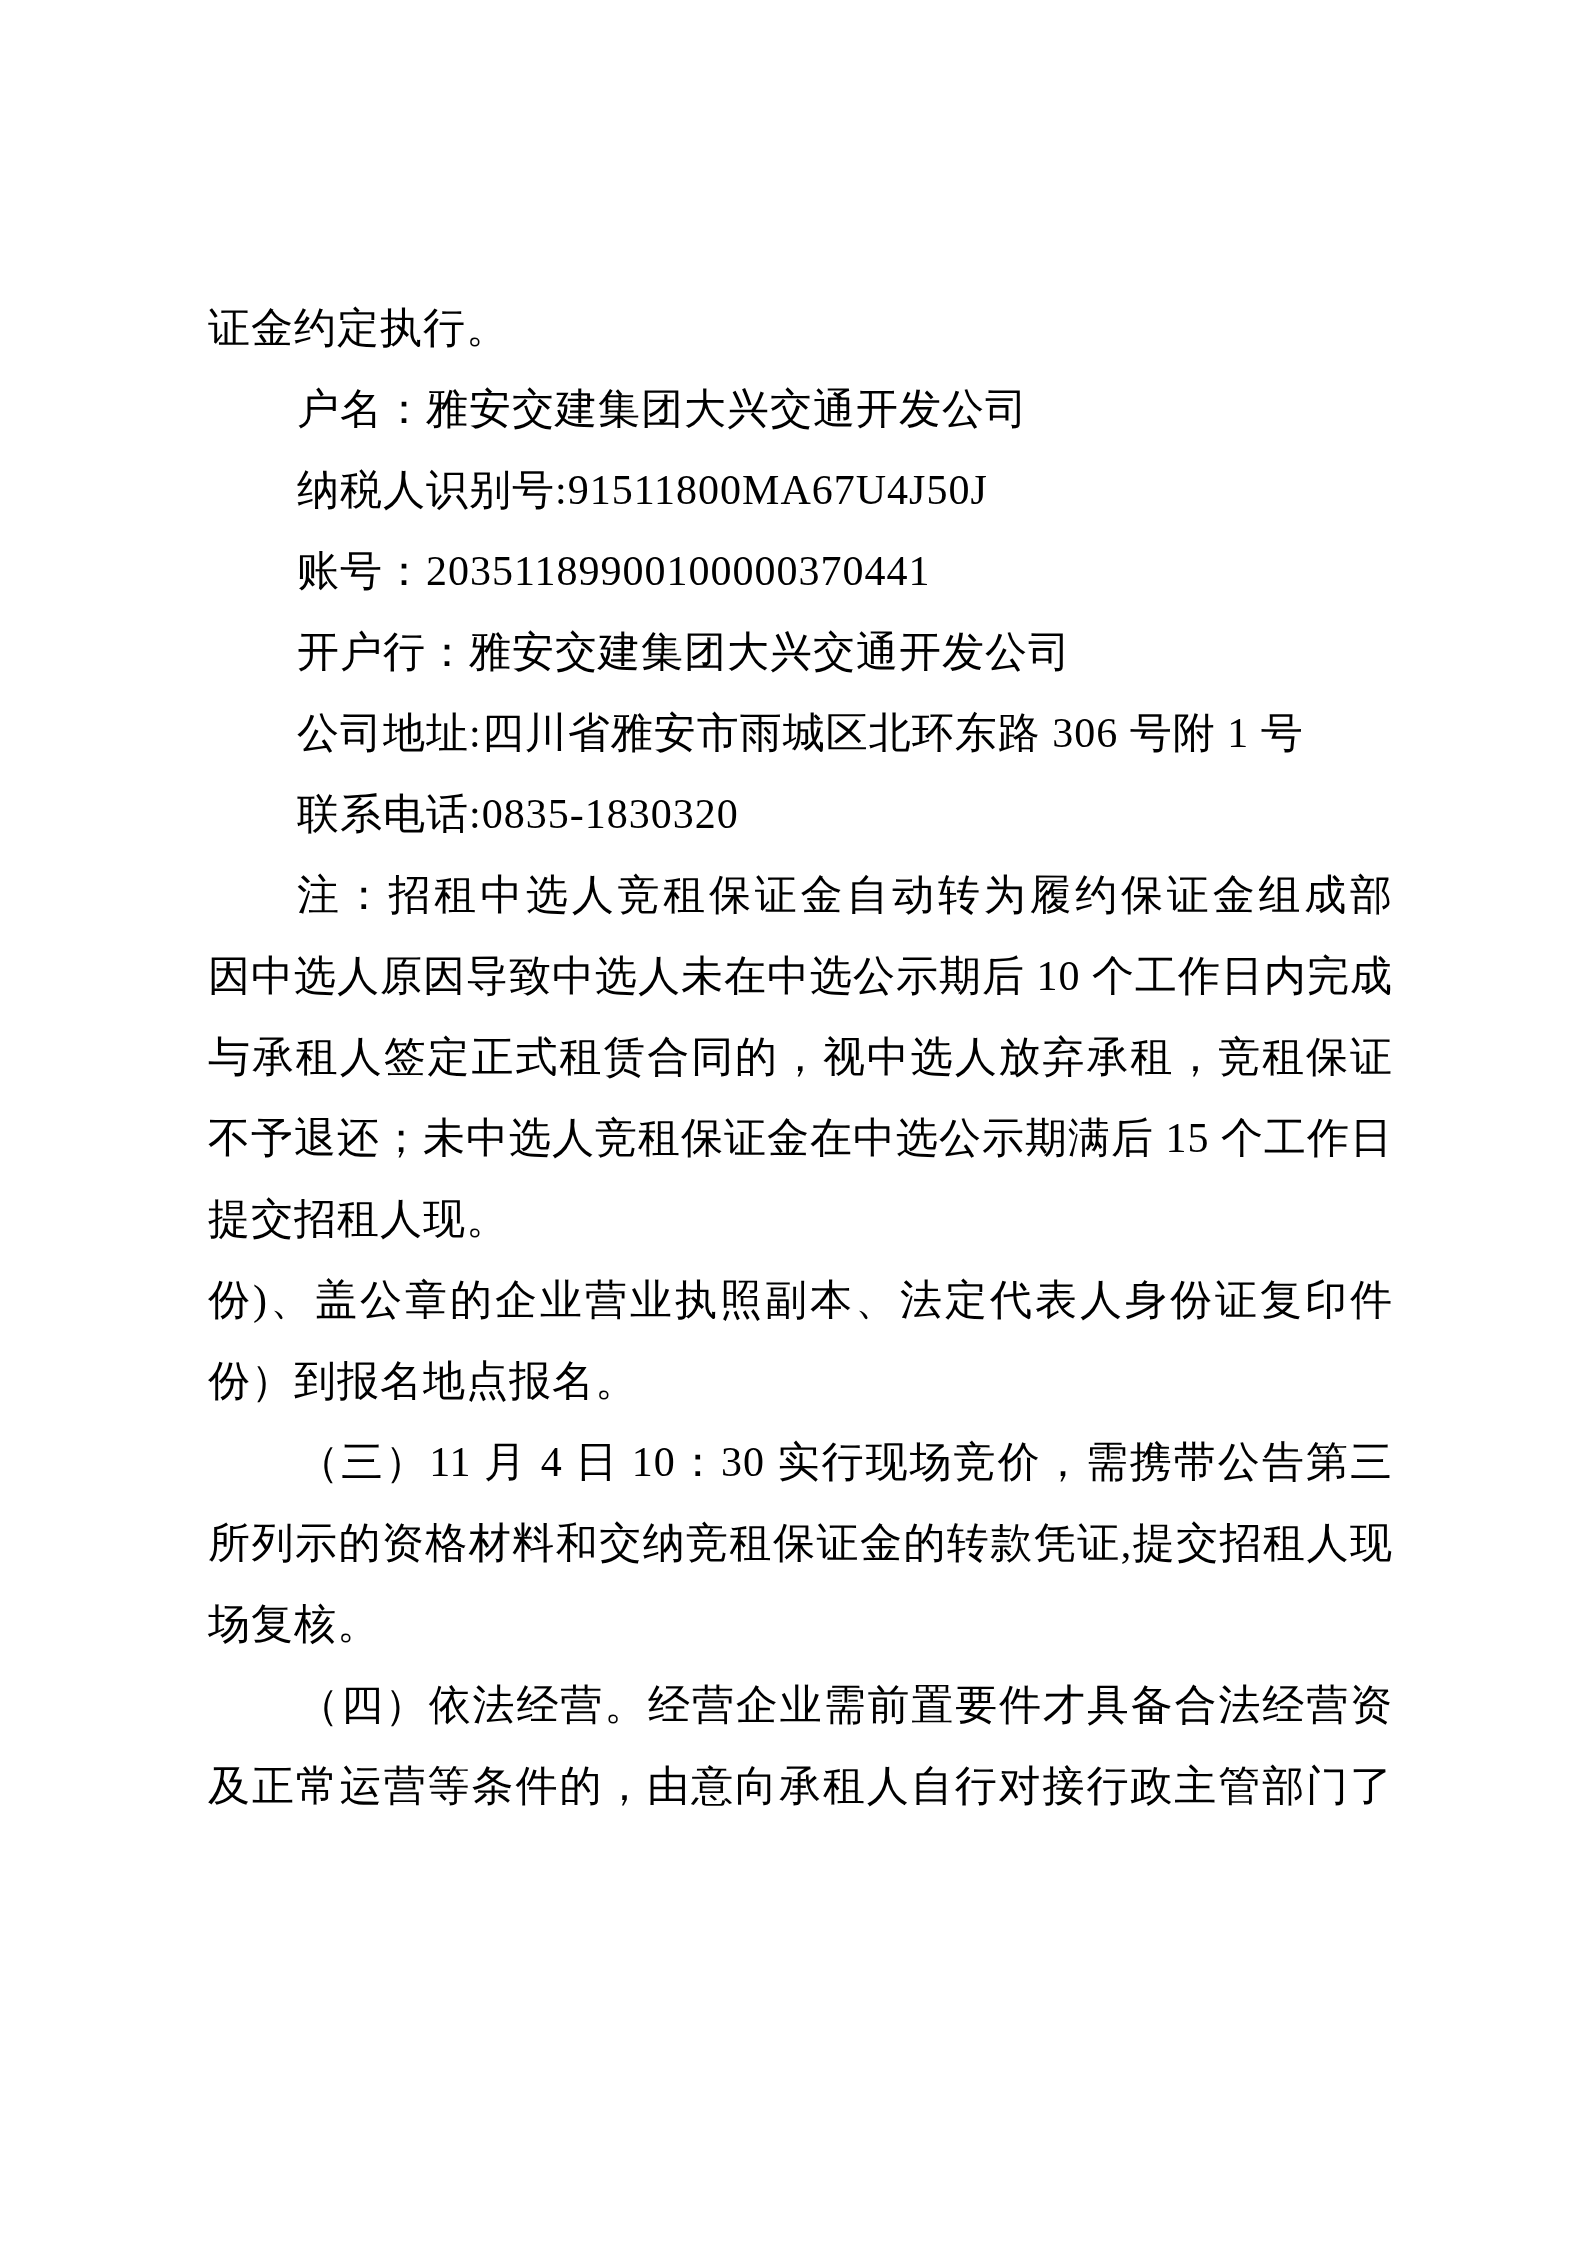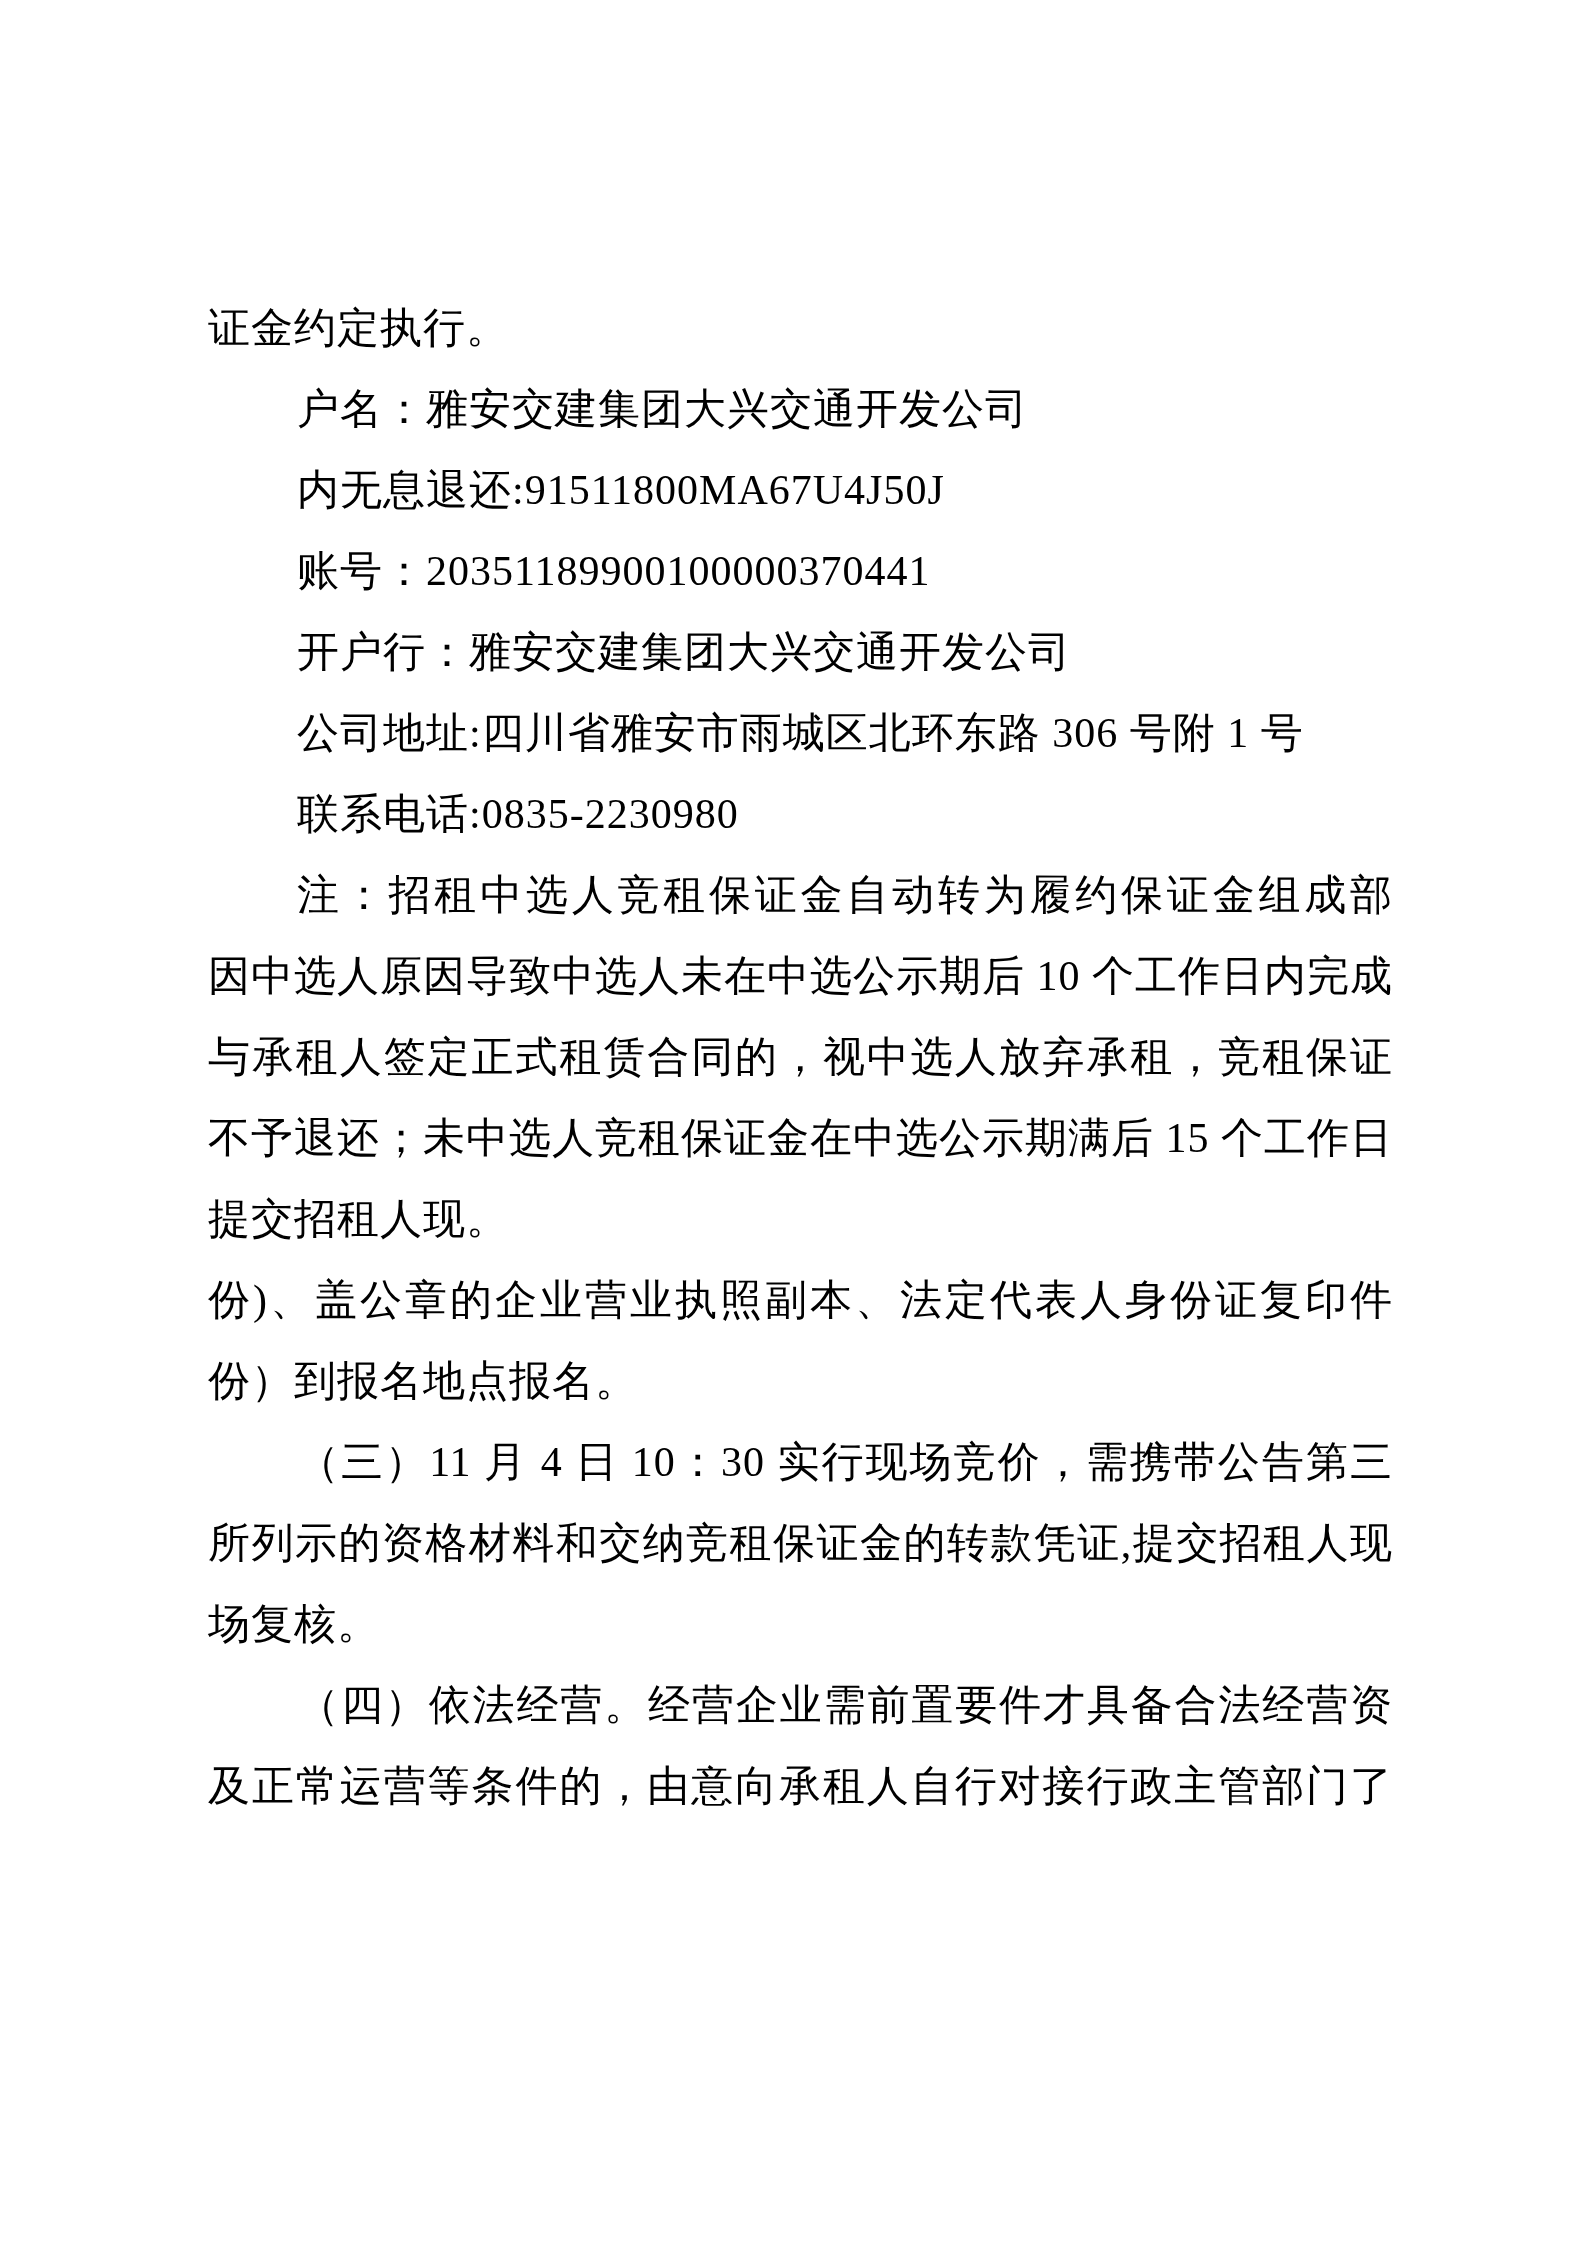--- a/index.html
+++ b/index.html
@@ -47,25 +47,25 @@
     overflow: hidden;
   }
 </style>
 </head>
 <body>
 
 <div class="page">
   <div class="doc-body">
       <div class="line">证金约定执行。</div>
       <div class="line indent">户名：雅安交建集团大兴交通开发公司</div>
-      <div class="line indent">内无息退还:91511800MA67U4J50J</div>
+      <div class="line indent">纳税人识别号:91511800MA67U4J50J</div>
       <div class="line indent">账号：20351189900100000370441</div>
       <div class="line indent">开户行：雅安交建集团大兴交通开发公司</div>
       <div class="line indent">公司地址:四川省雅安市雨城区北环东路 306 号附 1 号</div>
-      <div class="line indent">联系电话:0835-2230980</div>
+      <div class="line indent">联系电话:0835-1830320</div>
       <div class="line indent fill">注：招租中选人竞租保证金自动转为履约保证金组成部分，</div>
       <div class="line fill">因中选人原因导致中选人未在中选公示期后 10 个工作日内完成</div>
       <div class="line fill">与承租人签定正式租赁合同的，视中选人放弃承租，竞租保证金</div>
       <div class="line fill">不予退还；未中选人竞租保证金在中选公示期满后 15 个工作日</div>
       <div class="line">提交招租人现。</div>
       <div class="line fill">份)、盖公章的企业营业执照副本、法定代表人身份证复印件（1</div>
       <div class="line">份）到报名地点报名。</div>
       <div class="line indent fill">（三）11 月 4 日 10：30 实行现场竞价，需携带公告第三条</div>
       <div class="line fill">所列示的资格材料和交纳竞租保证金的转款凭证,提交招租人现</div>
       <div class="line">场复核。</div>

